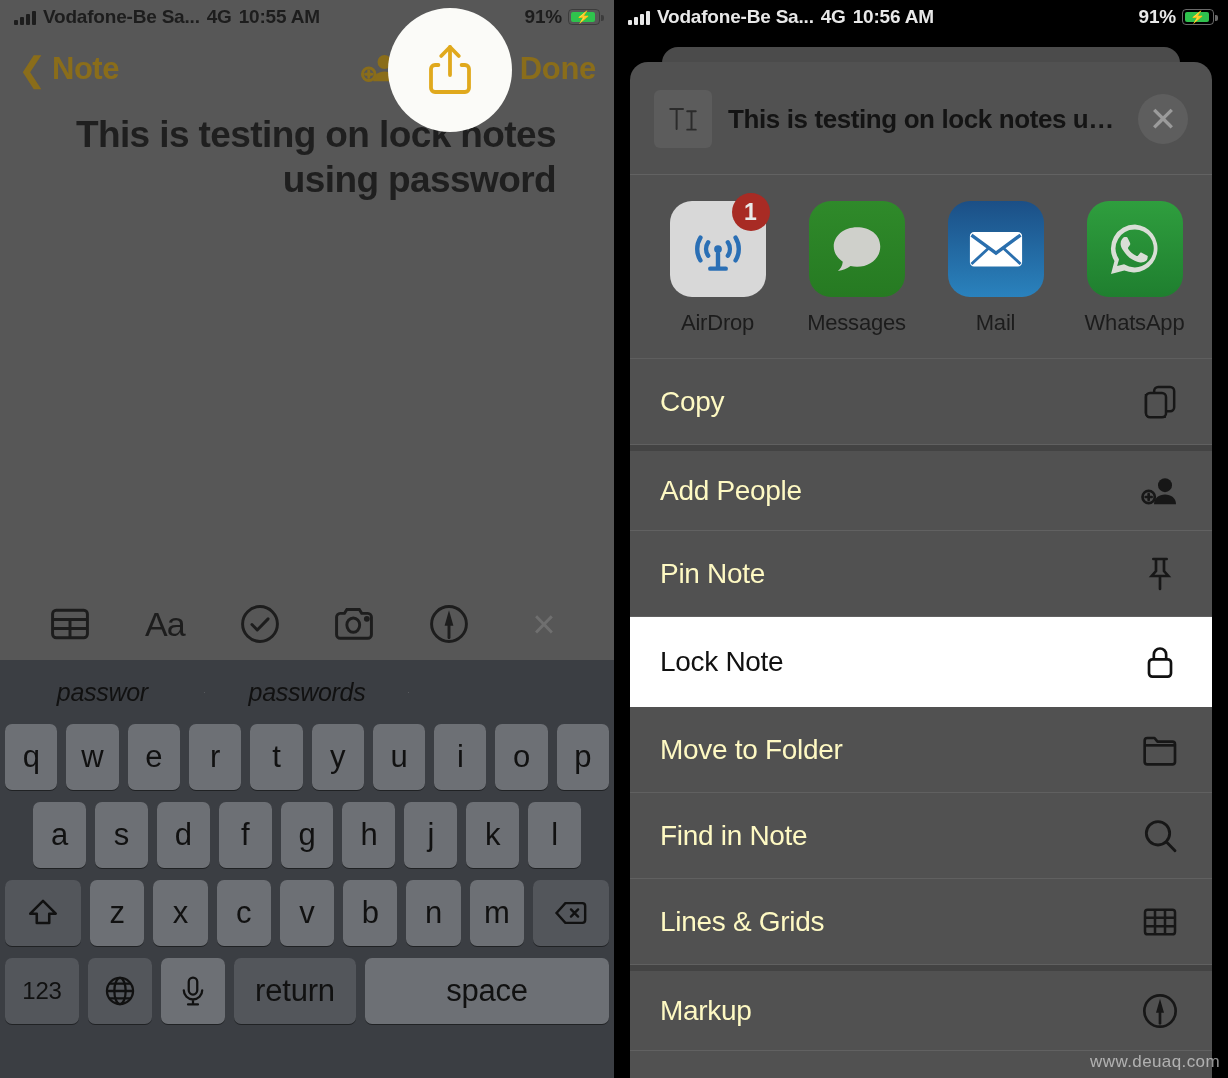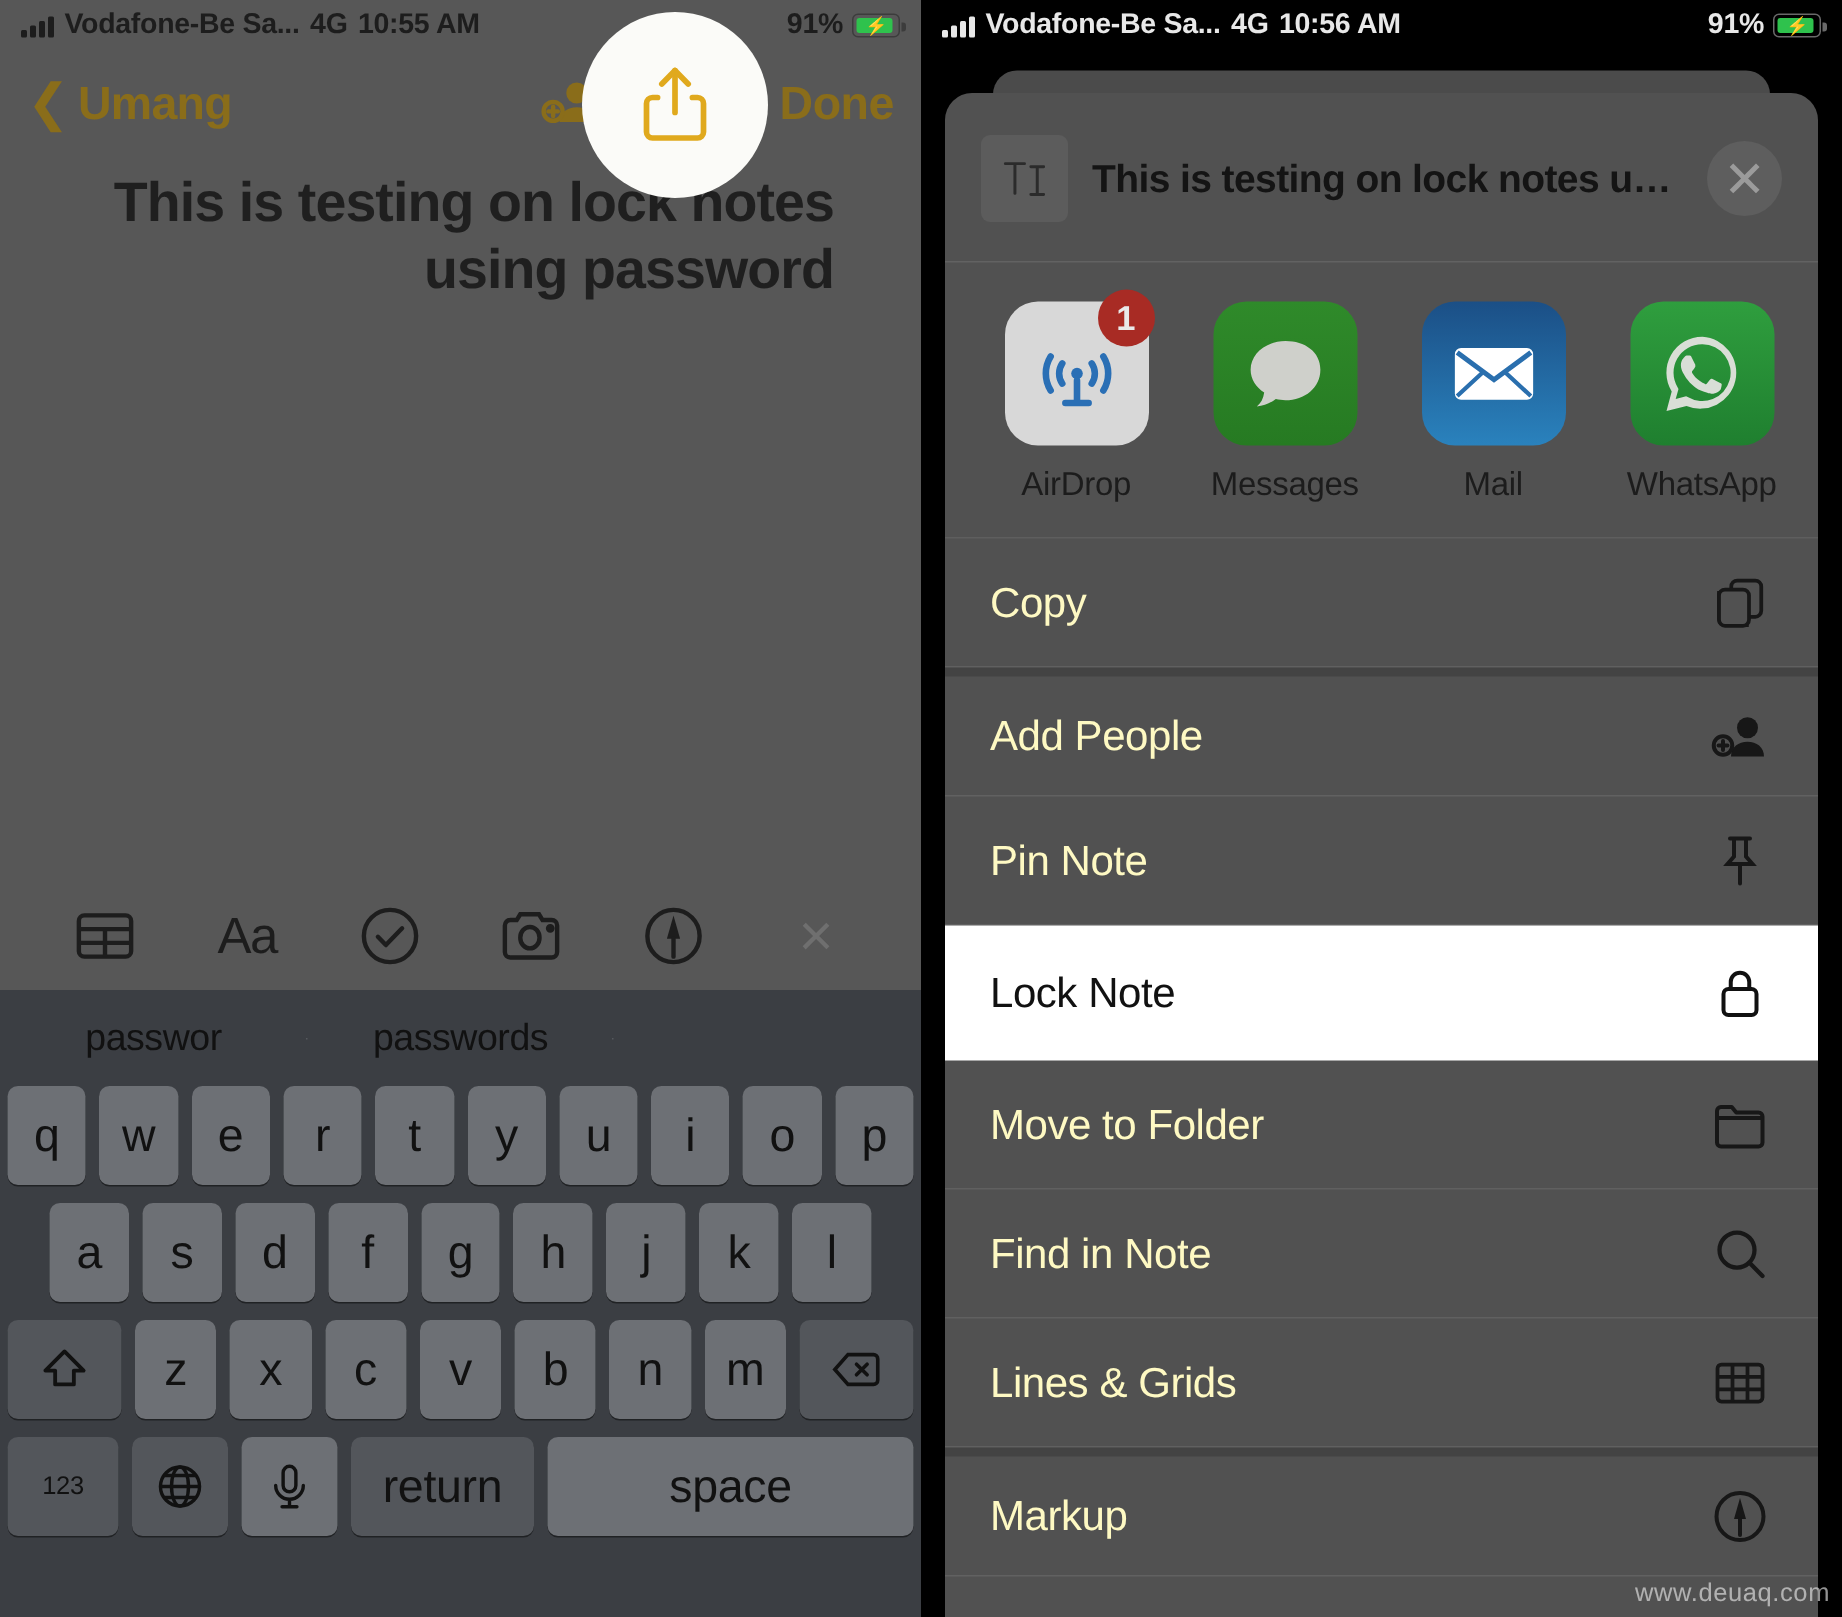--- a/index.html
+++ b/index.html
@@ -57,34 +57,34 @@
   .fmt-bar .ic { width:44px; height:44px; color:#1d1d1d; display:flex;
                  align-items:center; justify-content:center; }
   .fmt-bar .ic.aa { font-size:34px; font-weight:500; letter-spacing:-1px; }
   .fmt-bar .ic.close { color:#6f6f6f; font-size:40px; font-weight:300; }
 
   
   .kbd { position:absolute; left:0; bottom:0; width:614px; height:418px;
          background:#3b3e43; }
   .predict { height:64px; display:flex; align-items:center; }
   .predict .p { flex:1; text-align:center; font-size:25px; color:#111;
-                letter-spacing:-.3px; position:relative; }
+                letter-spacing:-.3px; position:relative;font-style:italic; }
   .predict .p:not(:last-child):after { content:""; position:absolute; right:0;
        top:14px; bottom:14px; width:1px; background:rgba(255,255,255,.14); }
   .krow { display:flex; justify-content:center; gap:9px; margin-bottom:12px; padding:0 5px; }
   .key { background:#6d7075; border-radius:7px; height:66px; flex:1;
          display:flex; align-items:center; justify-content:center;
          font-size:31px; color:#111; box-shadow:0 1px 0 rgba(0,0,0,.45);
          letter-spacing:-.2px; }
   .krow.r2 { padding:0 33px; }
   .krow.r3 { padding:0 5px; }
   .key.wide { flex:0 0 76px; background:#53565b; }
   .key.sp   { flex:3.1; }
   .key.ret  { flex:1.55; background:#53565b; }
-  .key.num  { flex:0 0 74px; background:#53565b; font-size:17px; }
+  .key.num  { flex:0 0 74px; background:#53565b; font-size:24px; }
   .key.glb  { flex:0 0 64px; background:#53565b; }
   .key.mic  { flex:0 0 64px; }
   .krow.r4 { padding:0 5px; margin-bottom:8px; }
   .key svg { width:34px; height:34px; color:#111; }
 
   
   .panel-right { position:relative; width:614px; height:1078px;
                  background:#000; overflow:hidden; }
   .panel-right .statusbar { color:#e8e8e8; }
   .panel-right .bars i { background:#e8e8e8; }
@@ -163,21 +163,21 @@
         <span class="batt">
           <span class="batt-fill"></span>
             <span class="bolt">⚡</span>
         </span>
       </div>
     </div>
 
     <div class="navbar">
       <div class="back-btn">
         <span class="chev">❮</span>
-        <span>Umang</span>
+        <span>Note</span>
       </div>
       <div class="nav-right">
         <span class="nav-icon">
           <svg viewBox="0 0 24 24" fill="none" stroke="currentColor" stroke-width="1.7">
             <circle cx="14" cy="8" r="4" fill="currentColor" stroke="none"></circle>
             <path d="M7.5 19c0-3.6 2.9-5.6 6.5-5.6s6.5 2 6.5 5.6z" fill="currentColor" stroke="none"></path>
             <circle cx="5" cy="15" r="3.6" fill="none"></circle>
             <path d="M5 13.2v3.6M3.2 15h3.6" stroke-linecap="round"></path>
           </svg>
         </span>

